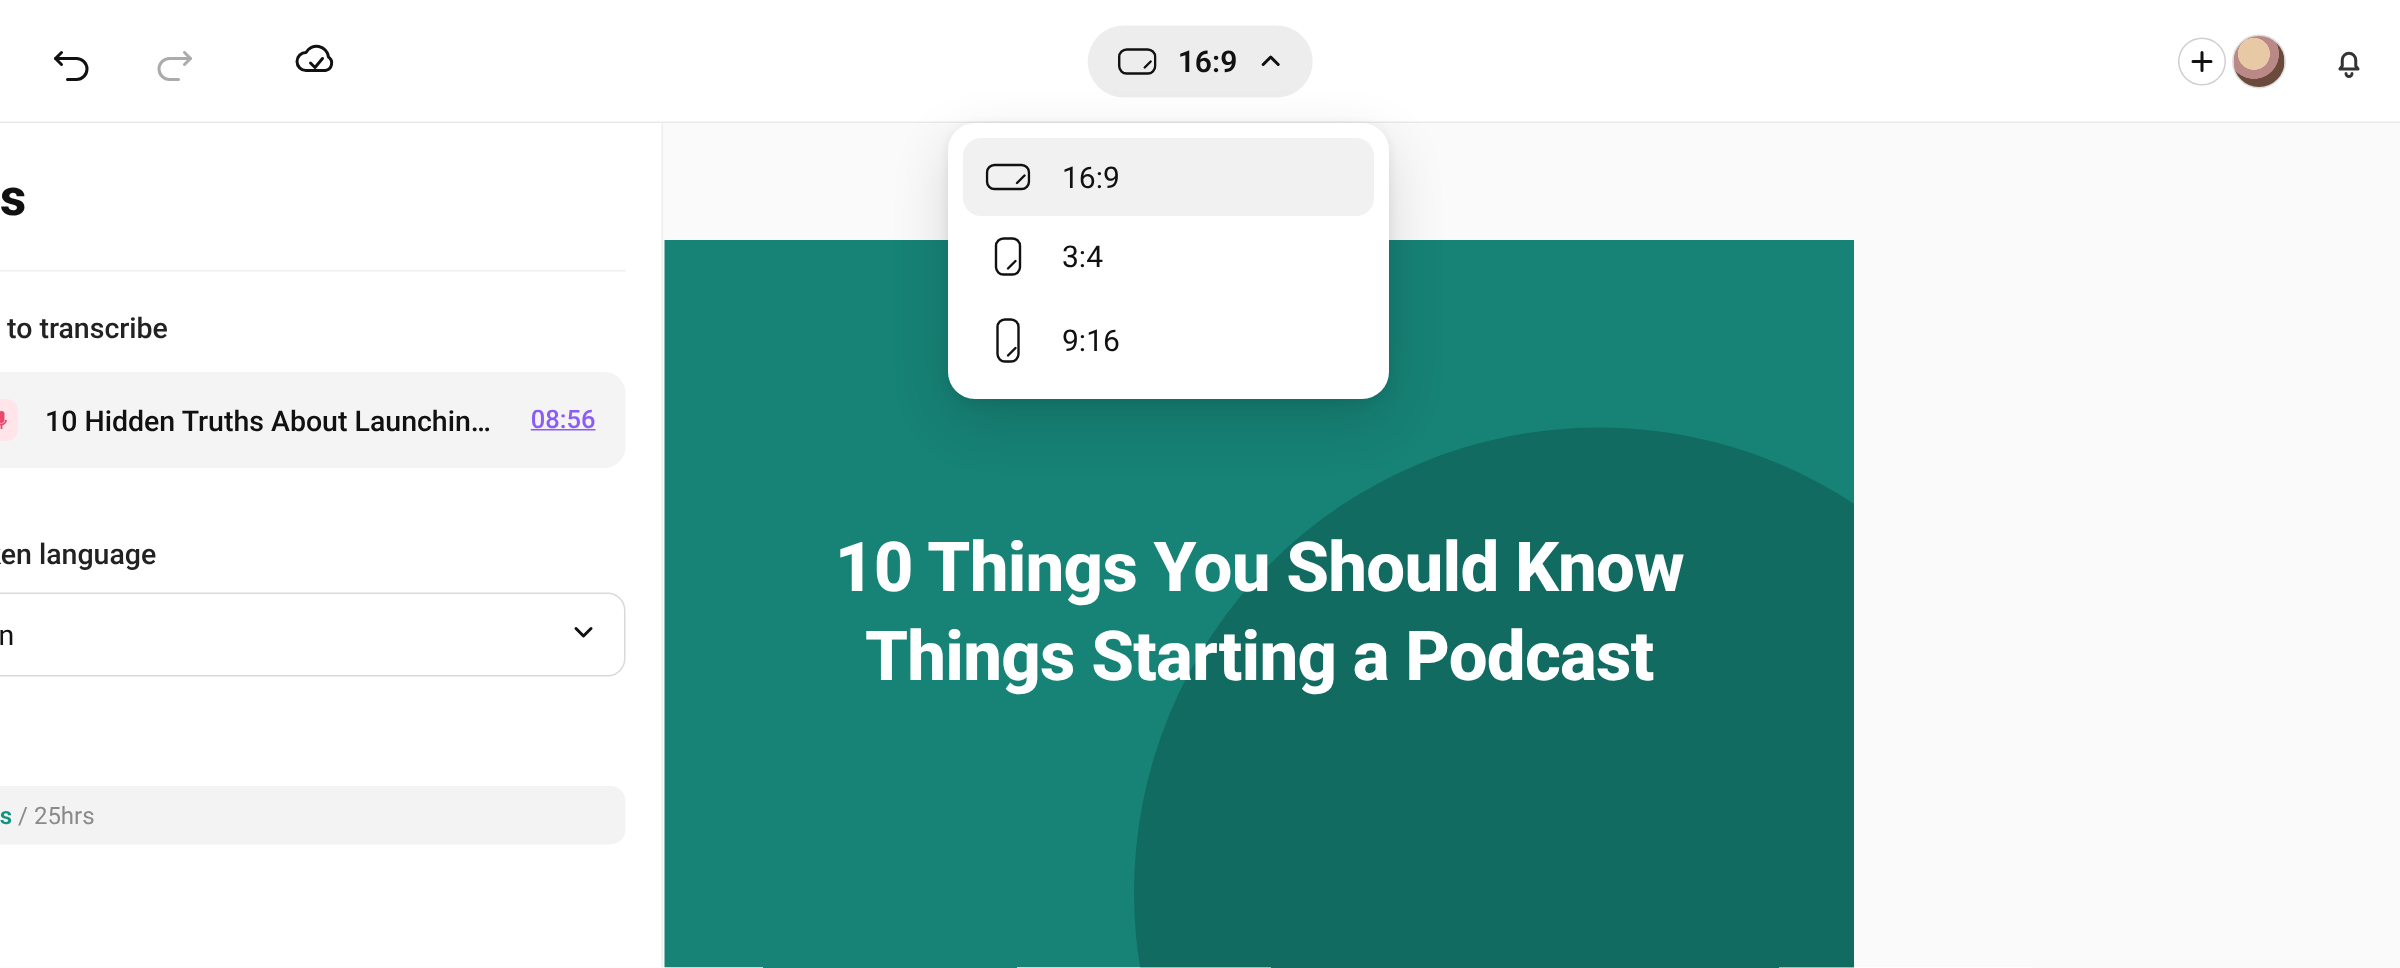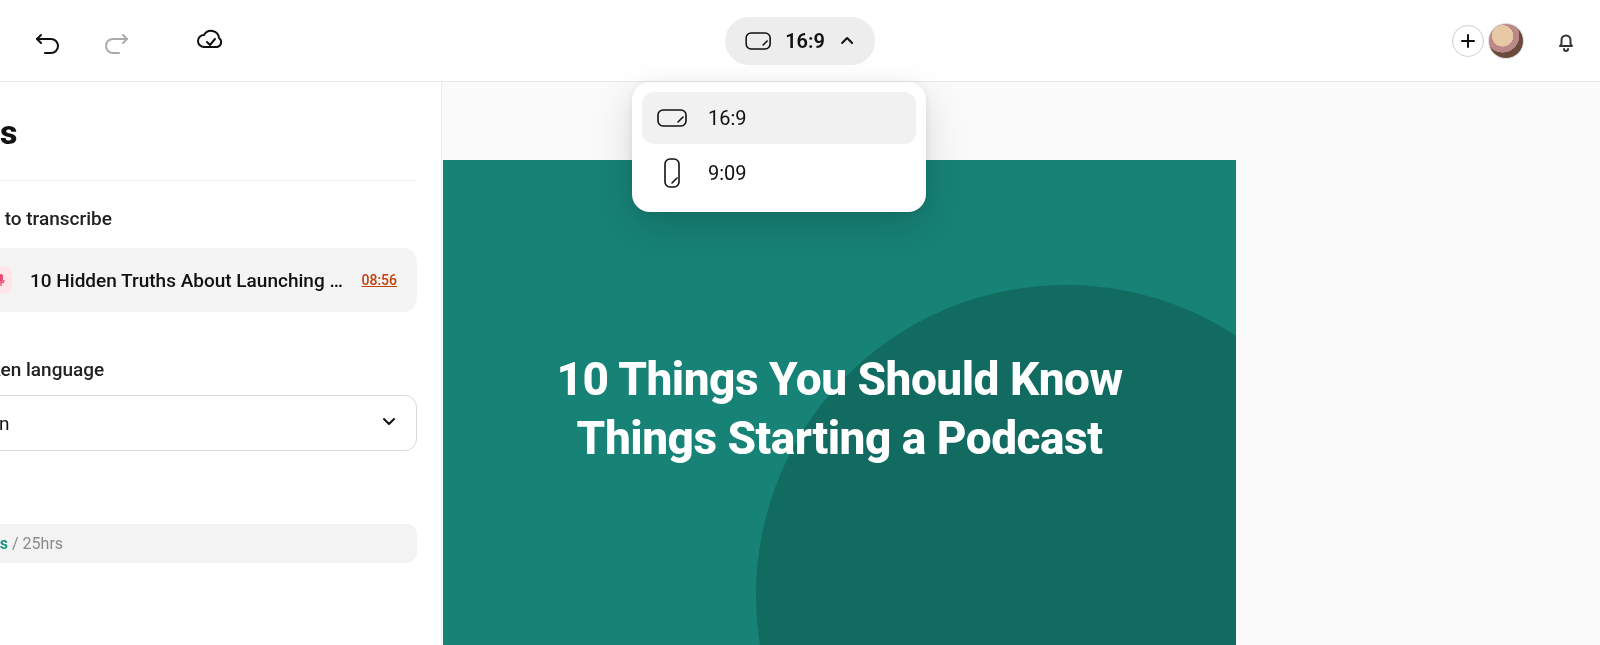--- a/index.html
+++ b/index.html
@@ -80,21 +80,21 @@
     display:flex; align-items:center; gap:18px;
   }
   .mic-badge {
     width:22px; height:28px; border-radius:8px;
     background:#ffe4ea;
     display:flex; align-items:center; justify-content:center;
     flex:0 0 auto;
   }
   .mic-badge svg{width:10px;height:14px;}
   .file-name { font-size:19px; font-weight:500; flex:1; white-space:nowrap; overflow:hidden; text-overflow:ellipsis;}
-  .file-dur { font-size:14px; color:#c2410c; font-weight:500;text-decoration:underline;}
+  .file-dur { font-size:17px; color:#8b5cf6; font-weight:500;text-decoration:underline;}
 
   .lang-label { margin-top:46px; font-size:19px; color:#222; font-weight:500; margin-left:-20px;}
   .lang-select {
     margin-top:14px; margin-left:-20px;
     border:1.5px solid #d9d9d9; border-radius:12px;
     height:56px; display:flex; align-items:center; justify-content:space-between;
     padding:0 18px; font-size:19px; cursor:pointer; background:#fff;
   }
   .lang-select .chev svg{width:18px;height:18px;}
 
@@ -273,22 +273,31 @@
         <span class="ic">
           <svg width="30" height="22" viewBox="0 0 30 22">
             <rect class="stroke-thin" x="1" y="3" width="28" height="16" rx="5"></rect>
             <line class="stroke-thin" x1="21" y1="15" x2="26" y2="10"></line>
           </svg>
         </span>
         <span>16:9</span>
       </div>
       <div class="dd-item">
         <span class="ic">
+          <svg width="20" height="26" viewBox="0 0 20 26">
+            <rect class="stroke-thin" x="2" y="1" width="16" height="24" rx="5"></rect>
+            <line class="stroke-thin" x1="10" y1="21" x2="15" y2="16"></line>
+          </svg>
+        </span>
+        <span>3:4</span>
+      </div>
+      <div class="dd-item">
+        <span class="ic">
           <svg width="18" height="30" viewBox="0 0 18 30">
             <rect class="stroke-thin" x="2" y="1" width="14" height="28" rx="5"></rect>
             <line class="stroke-thin" x1="9" y1="25" x2="14" y2="20"></line>
           </svg>
         </span>
-        <span>9:09</span>
+        <span>9:16</span>
       </div>
     </div>
 
 </div>
 
 </body></html>

